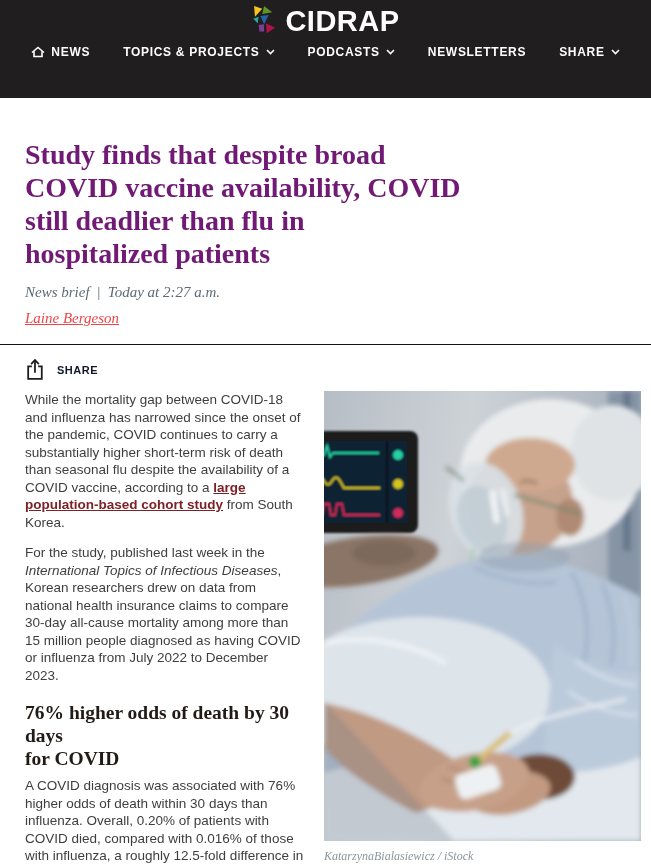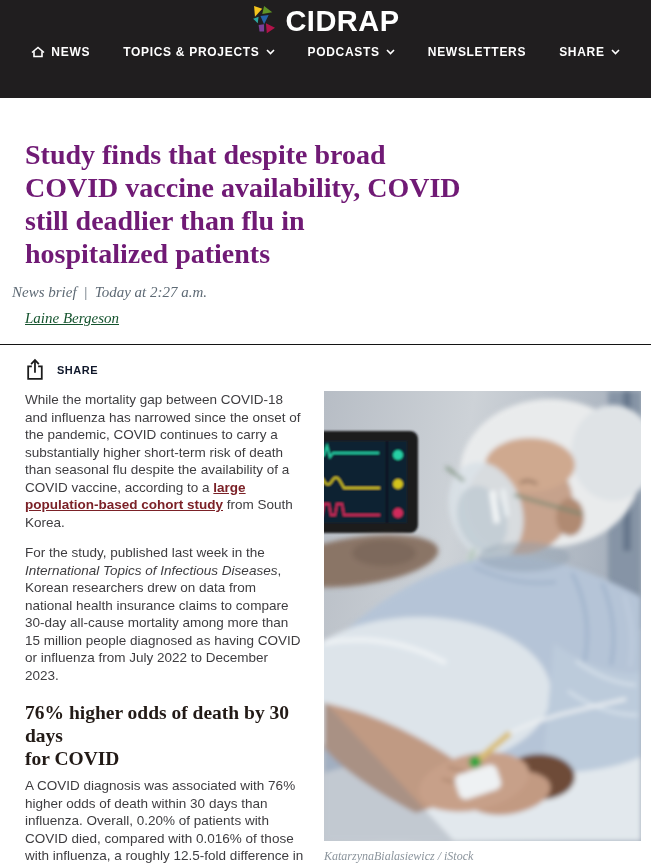--- a/index.html
+++ b/index.html
@@ -21,27 +21,27 @@
     color:#ffffff; font-size:12px; font-weight:bold; letter-spacing:.7px;
     text-decoration:none; white-space:nowrap;
   }
   
   h1.title {
     font-family:"Liberation Serif", serif; font-weight:bold;
     font-size:28px; line-height:33px; color:#701a75;
     margin:40px 25px 14px; white-space:pre-line;
   }
   .meta-line, .topics-line {
-    margin:0 12px; font-family:"Liberation Serif", serif; font-style:italic;
+    margin:0 25px; font-family:"Liberation Serif", serif; font-style:italic;
     font-size:15px; color:#5e6a75;
   }
   .meta-line .sep { margin:0 7px; }
   .author-line { margin:8px 25px 0; }
   a.maroon {
-    color:#14532d; font-family:"Liberation Serif", serif; font-style:italic;
+    color:#ef4444; font-family:"Liberation Serif", serif; font-style:italic;
     font-size:15px; text-decoration:underline;
   }
   .topics-line { margin-top:7px; }
   .topics-line .tsep { margin:0 2px; }
   hr.divider { border:none; border-top:1.5px solid #141414; margin:17px 0 0; }
   
   .share-btn {
     display:flex; align-items:center; gap:11px;
     background:none; border:none; padding:0; margin:13px 25px 10px; cursor:pointer;
   }

